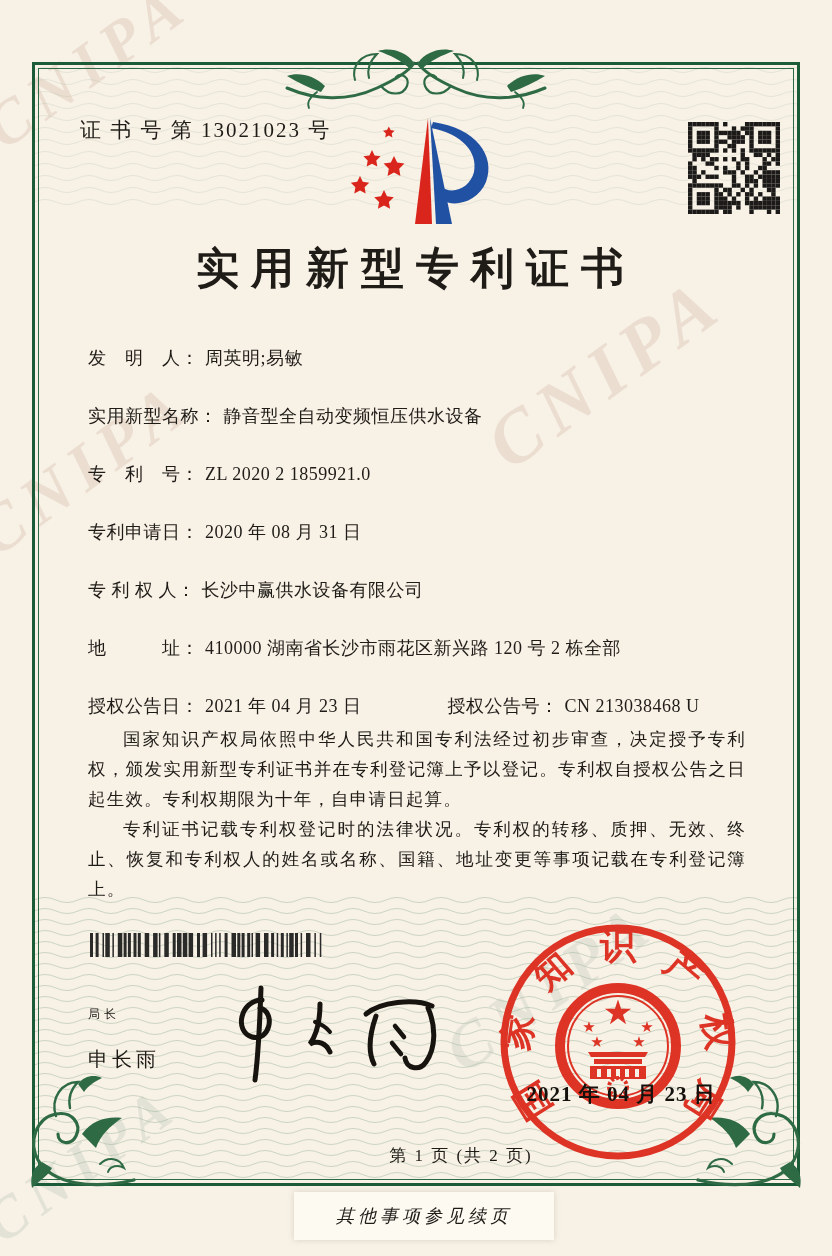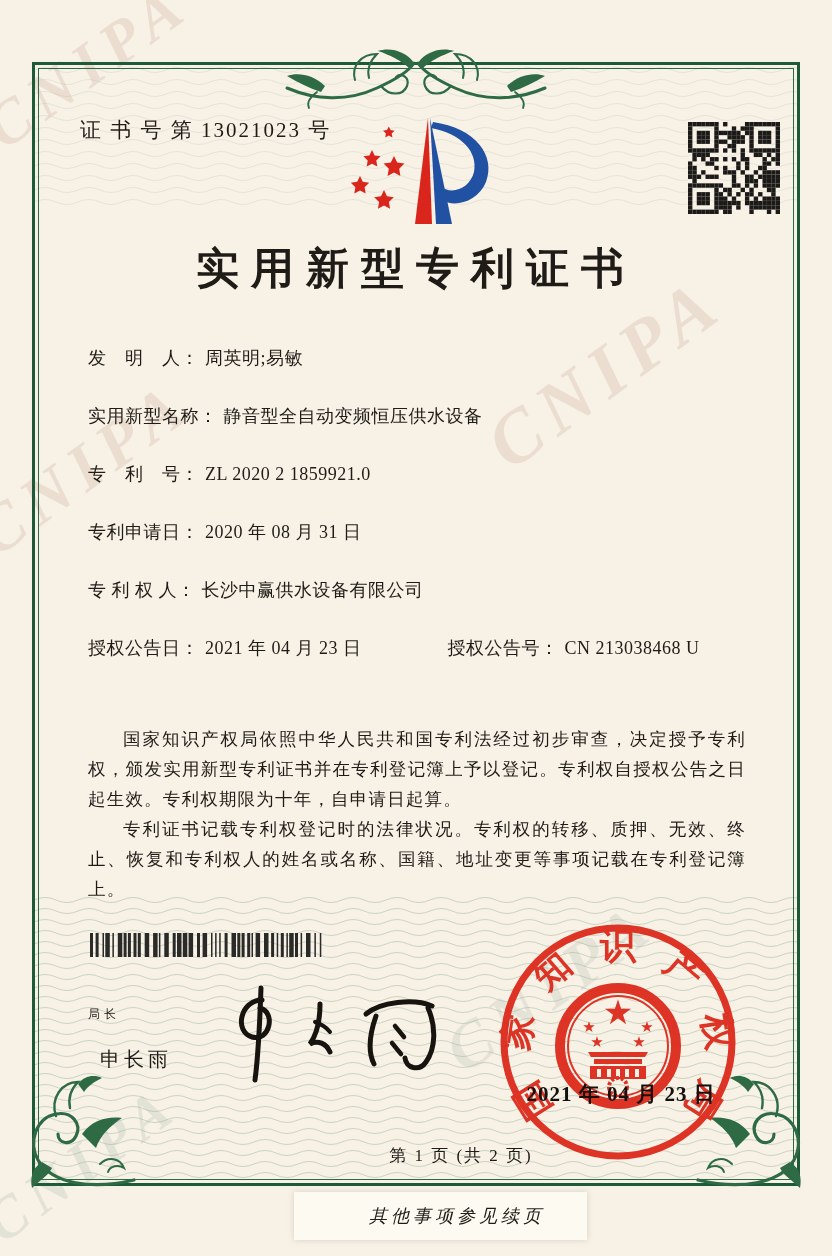--- a/index.html
+++ b/index.html
@@ -42,33 +42,33 @@
   
   .body-text{position:absolute;left:88px;top:724px;width:658px;font-size:17.5px;line-height:30px;
              letter-spacing:1.2px;font-family:Liberation Serif, serif;}
   .body-text p{margin:0;text-indent:2em;text-align:justify;}
 
   
   .barcode{position:absolute;left:88px;top:932px;}
 
   
   .sig-title{position:absolute;left:88px;top:1006px;font-size:12px;letter-spacing:4px;font-family:Liberation Sans, sans-serif;text-align:center;}
-  .sig-name{position:absolute;left:100px;top:1046px;font-size:20px;letter-spacing:4px;font-family:"Liberation Sans",sans-serif;}
+  .sig-name{position:absolute;left:88px;top:1046px;font-size:20px;letter-spacing:4px;font-family:"Liberation Sans",sans-serif;}
   .signature{position:absolute;left:218px;top:982px;}
 
   
   .seal{position:absolute;left:496px;top:920px;width:244px;height:244px;opacity:.95;}
   .seal-date{position:absolute;left:506px;top:1080px;width:230px;text-align:center;font-size:21px;font-weight:bold;
              letter-spacing:1px;color:#14110d;}
 
   
   .footer-page{position:absolute;left:0;top:1144px;width:100%;text-align:center;font-size:17px;letter-spacing:2px;margin-left:45px;}
   .note-box{position:absolute;left:294px;top:1192px;width:260px;height:48px;background:#fdfaf2;
             box-shadow:0 0 6px rgba(120,110,90,.25);display:flex;align-items:center;justify-content:center;
-            font-size:18px;letter-spacing:4px;font-style:italic;padding-left:33px;}
+            font-size:18px;letter-spacing:4px;font-style:italic;}
 </style>
 </head>
 <body>
 
 <div class="page">
 
   <div class="wm" style="left:-30px;top:30px;font-size:62px;">CNIPA</div>
   <div class="wm" style="left:470px;top:330px;font-size:74px;">CNIPA</div>
   <div class="wm" style="left:-40px;top:430px;font-size:66px;">CNIPA</div>
   <div class="wm" style="left:430px;top:950px;font-size:64px;color:rgba(190,200,185,.32);">CNIPA</div>
@@ -462,20 +462,24 @@
     </div>
     <div class="frow">
       <span class="lbl">专利申请日：</span>
       <span class="val">2020 年 08 月 31 日</span>
     </div>
     <div class="frow">
       <span class="lbl">专 利 权 人：</span>
       <span class="val">长沙中赢供水设备有限公司</span>
     </div>
     <div class="frow">
+      <span class="lbl">地　　　址：</span>
+      <span class="val">410000 湖南省长沙市雨花区新兴路 120 号 2 栋全部</span>
+    </div>
+    <div class="frow">
       <span class="lbl">授权公告日：</span>
       <span class="val">2021 年 04 月 23 日</span>
       <span class="grant-gap"></span>
       <span class="lbl">授权公告号：</span>
       <span class="val">CN 213038468 U</span>
     </div>
   </div>
 
   <div class="body-text">
     <p>国家知识产权局依照中华人民共和国专利法经过初步审查，决定授予专利权，颁发实用新型专利证书并在专利登记簿上予以登记。专利权自授权公告之日起生效。专利权期限为十年，自申请日起算。</p>

